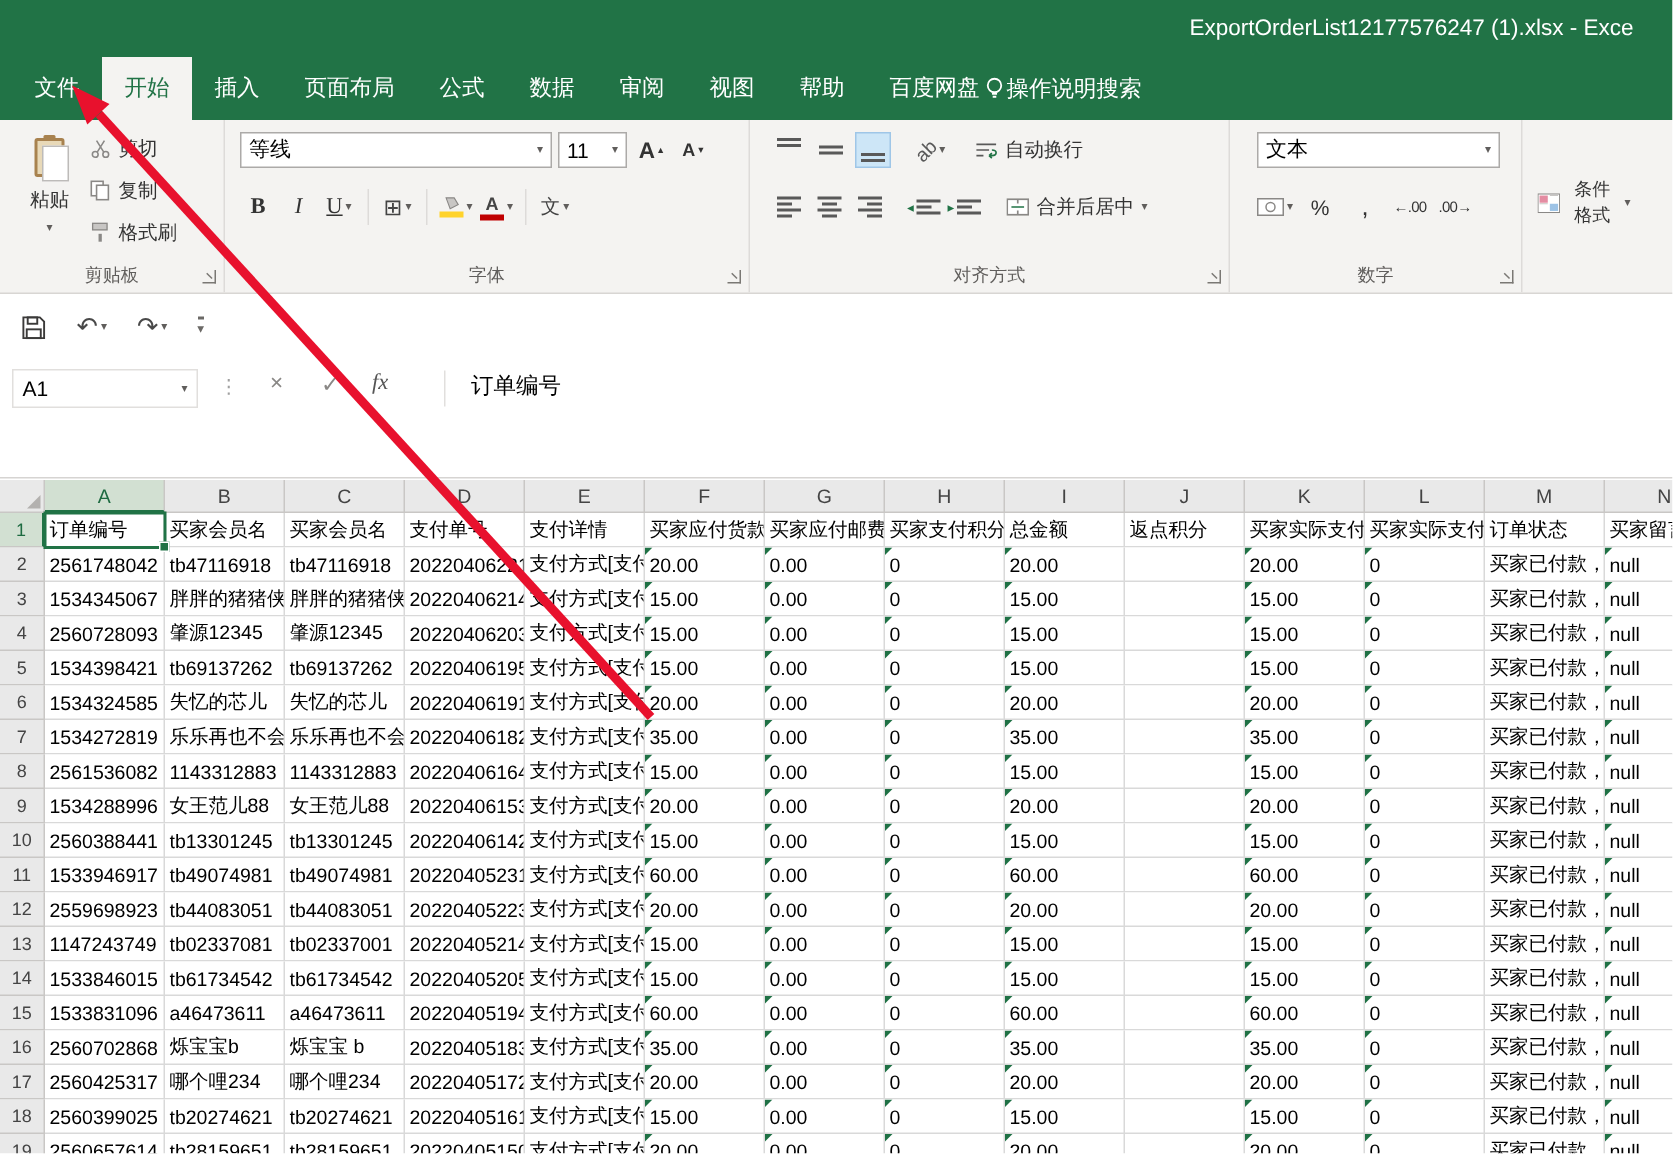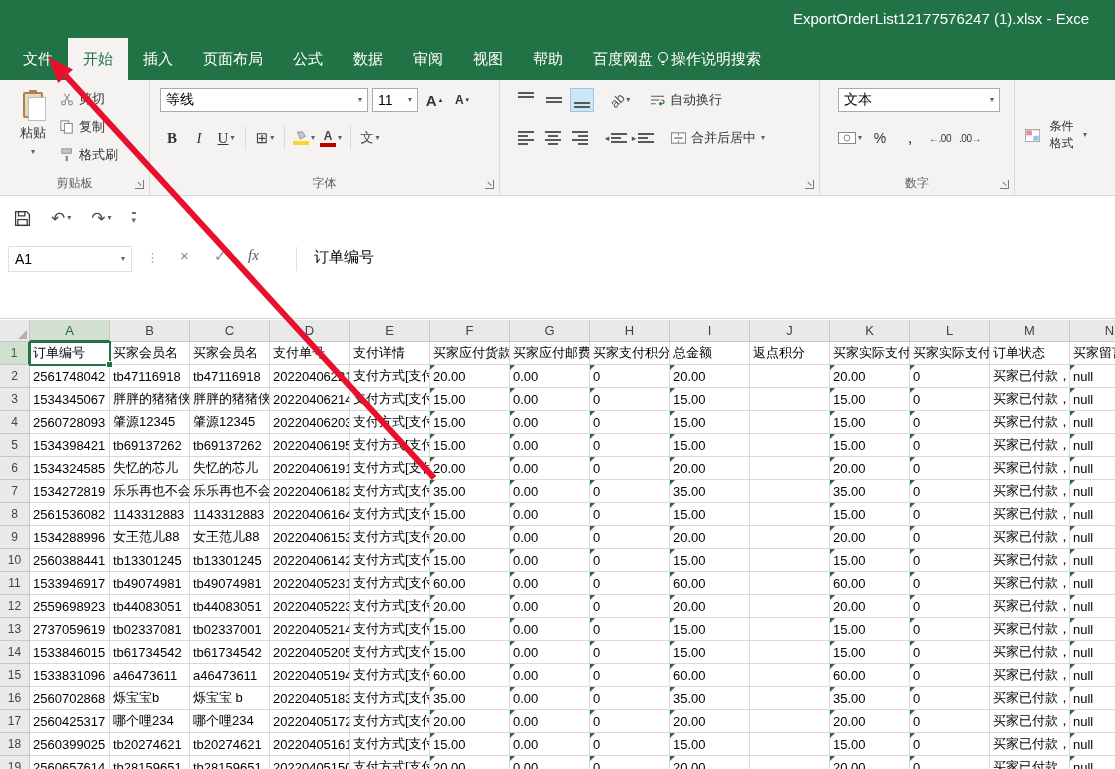--- a/index.html
+++ b/index.html
@@ -307,20 +307,21 @@
       <span class="txtbtn">
         <svg class="lineicon" width="15" height="12" viewBox="0 0 16 12">
             <rect x="0.5" y="0.5" width="15" height="11" fill="#fff"></rect>
             <path d="M8 1 v2.5 M8 8.5 v3" stroke="#8a8886"></path>
             <path d="M3.5 6 h9" stroke="#217346"></path>
           </svg>
         <span>合并后居中</span>
         <span class="dd">▾</span>
       </span>
     </div>
+    <span class="glabel">对齐方式</span>
     <span class="lau"></span>
   </div>
 
   <div class="group g-num">
     <div class="row1">
       <span class="combo fmtcombo">
         <span>文本</span>
           <span class="dd">▾</span>
       </span>
     </div>
@@ -1033,21 +1034,21 @@
         <span class="ctext">买家已付款，</span>
       </div>
       <div class="cell">
         <i class="flag"></i>
         <span class="ctext">null</span>
       </div>
     </div>
     <div class="g-row">
       <div class="rh">13</div>
       <div class="cell">
-        <span class="ctext">2737059619</span>
+        <span class="ctext">1147243749</span>
       </div>
       <div class="cell">
         <span class="ctext">tb02337081</span>
       </div>
       <div class="cell">
         <span class="ctext">tb02337001</span>
       </div>
       <div class="cell">
         <span class="ctext">2022040521420358</span>
       </div>

